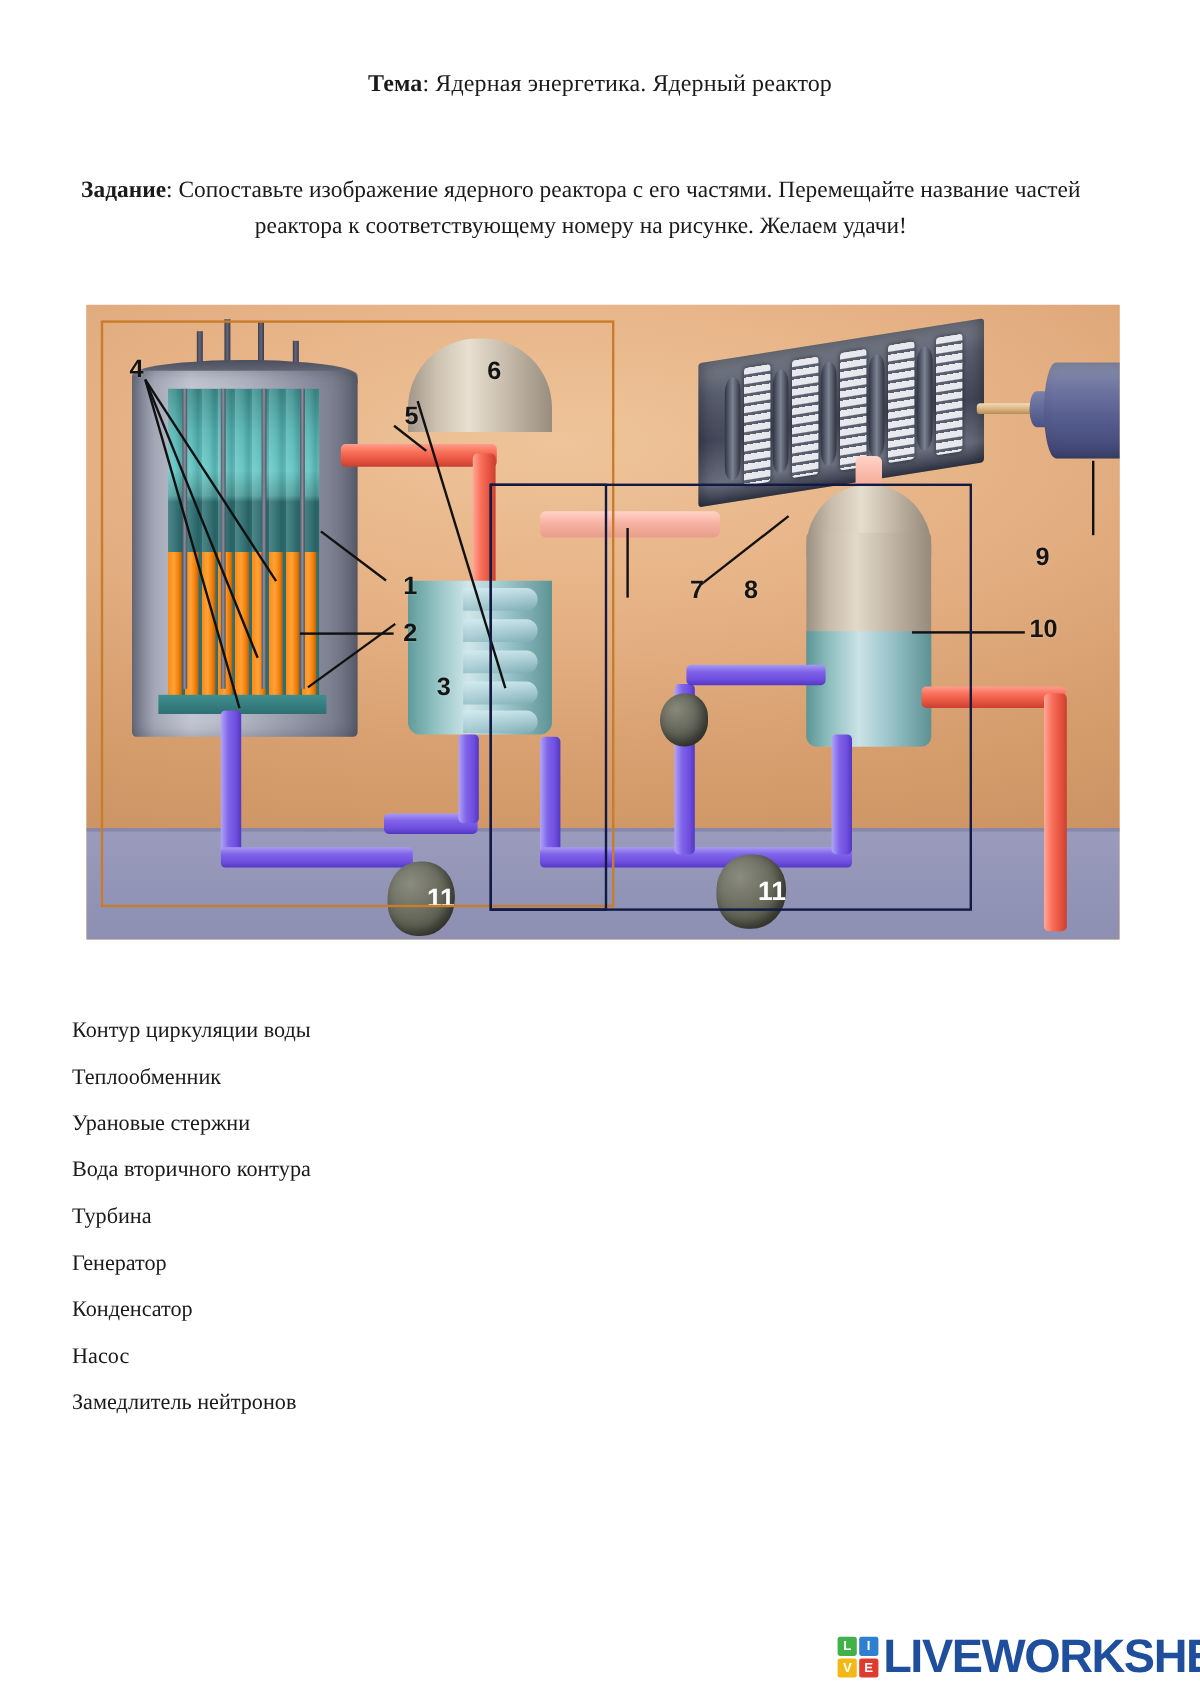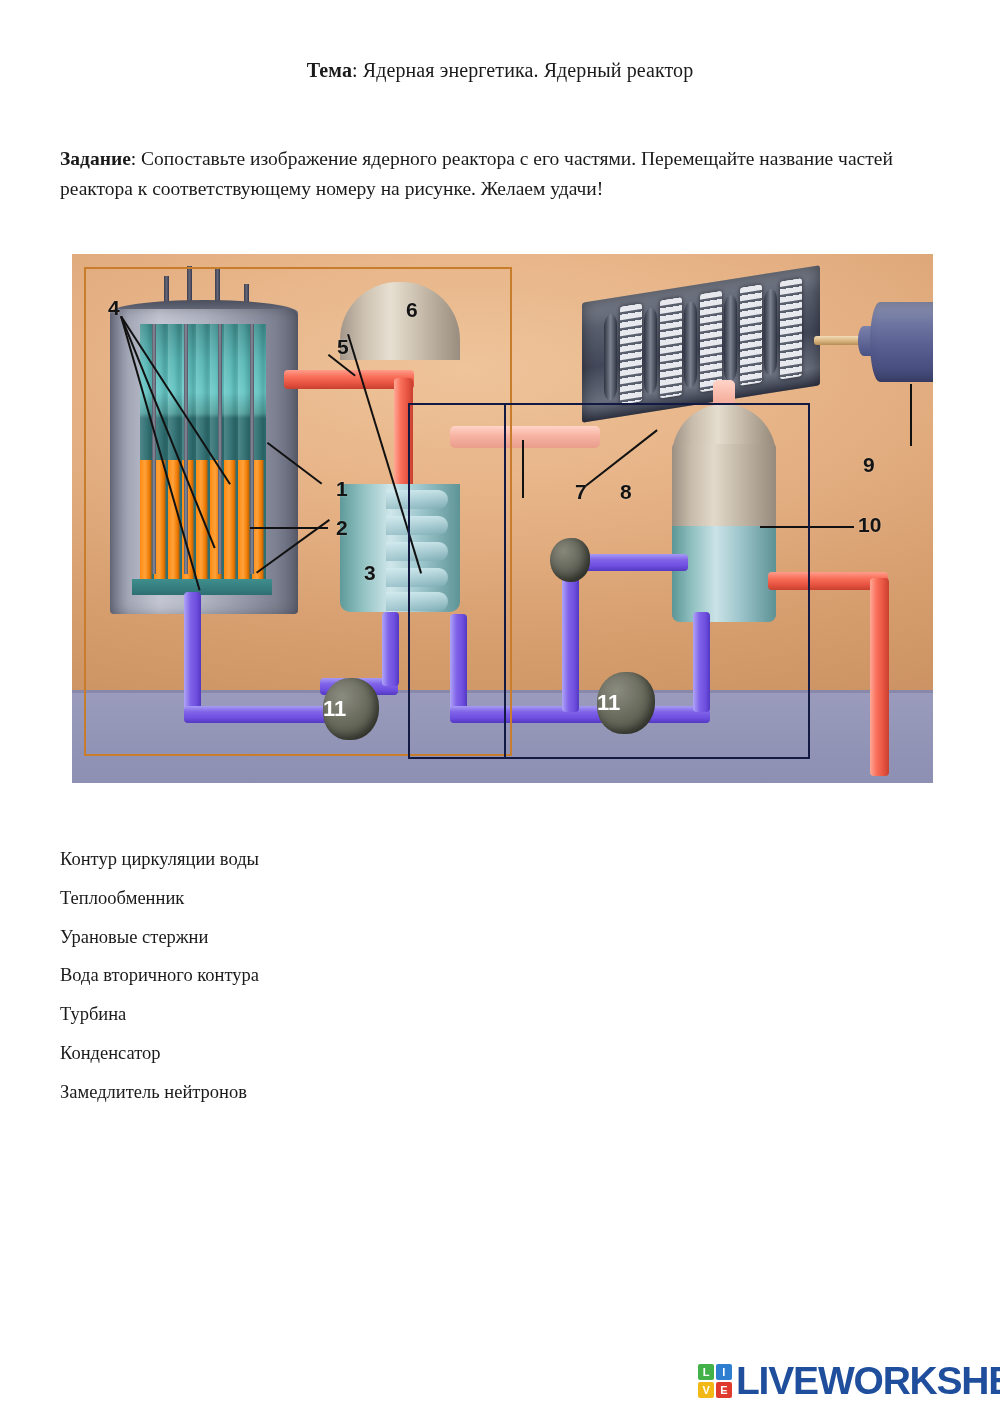--- a/index.html
+++ b/index.html
@@ -31,21 +31,21 @@
   .title .lead { font-weight: bold; }
 
   
   .task {
     position: absolute;
     top: 144px;
     left: 60px;
     width: 848px;
     font-size: 19.5px;
     line-height: 30px;
-    text-align: left;
+    text-align: center;
   }
   .task .lead { font-weight: bold; }
 
   
   .figure {
     position: absolute;
     left: 72px;
     top: 254px;
     width: 861px;
     height: 529px;
@@ -203,23 +203,24 @@
   .gen-nose {
     left: 786px; top: 72px; width: 20px; height: 30px;
     border-radius: 6px/14px;
     background: linear-gradient(180deg,#7a81ab,#4b5285);
   }
 
   
   .pump {
     border-radius: 48% 46% 50% 44%;
     background: radial-gradient(circle at 34% 30%, #8b8c80 0%, #6a6c5e 45%, #474a3e 100%);
-    display: flex; align-items: center; justify-content: flex-start;
+    display: flex; align-items: center; justify-content: flex-end;
     color: #fff; font-weight: bold; font-family: "Liberation Sans", sans-serif;
     box-shadow: inset -4px -4px 9px rgba(0,0,0,.45);
+    margin-top: 40px;
   }
   .pump-small {
     border-radius: 50% 44% 48% 50%;
     background: radial-gradient(circle at 34% 30%, #878879 0%, #63655a 48%, #43463a 100%);
   }
 
   
   .num {
     position: absolute;
     font-family: "Liberation Sans", sans-serif;
@@ -421,21 +422,23 @@
   <div class="drop-rect rect-navy" style="left:336px; top:149px; width:94px; height:352px;"></div>
 
 </div>
 
 <div class="wordlist">
   <div class="word-item">Контур циркуляции воды</div>
   <div class="word-item">Теплообменник</div>
   <div class="word-item">Урановые стержни</div>
   <div class="word-item">Вода вторичного контура</div>
   <div class="word-item">Турбина</div>
+  <div class="word-item">Генератор</div>
   <div class="word-item">Конденсатор</div>
+  <div class="word-item">Насос</div>
   <div class="word-item">Замедлитель нейтронов</div>
 </div>
 
 <div class="logo">
   <div class="logo-badge">
     <span style="background:#43b149">L</span>
     <span style="background:#2f7fd1">I</span>
     <span style="background:#f2b916">V</span>
     <span style="background:#e03a2f">E</span>
   </div>

